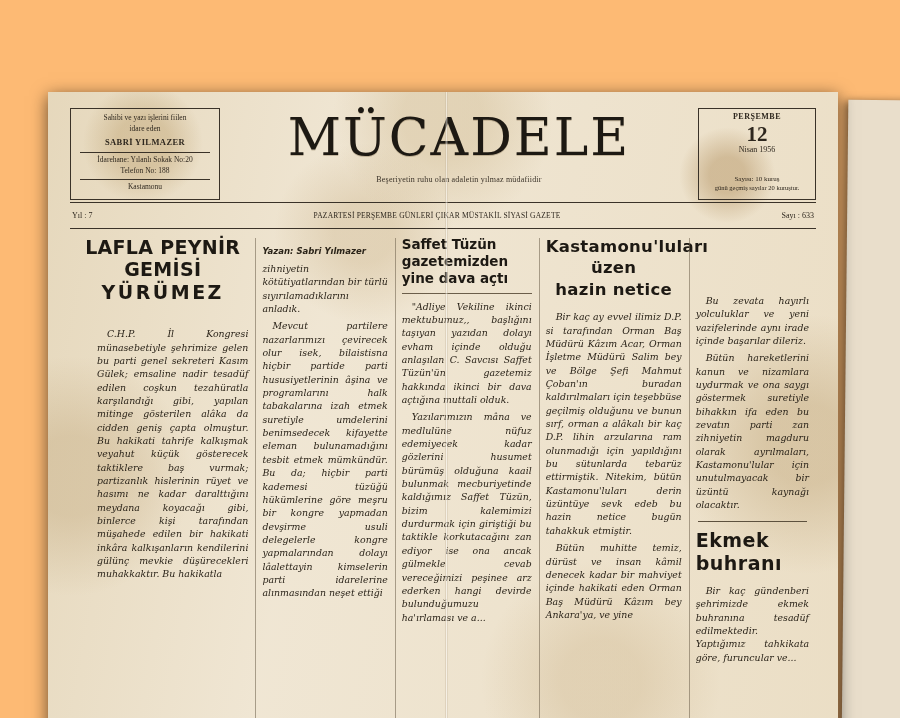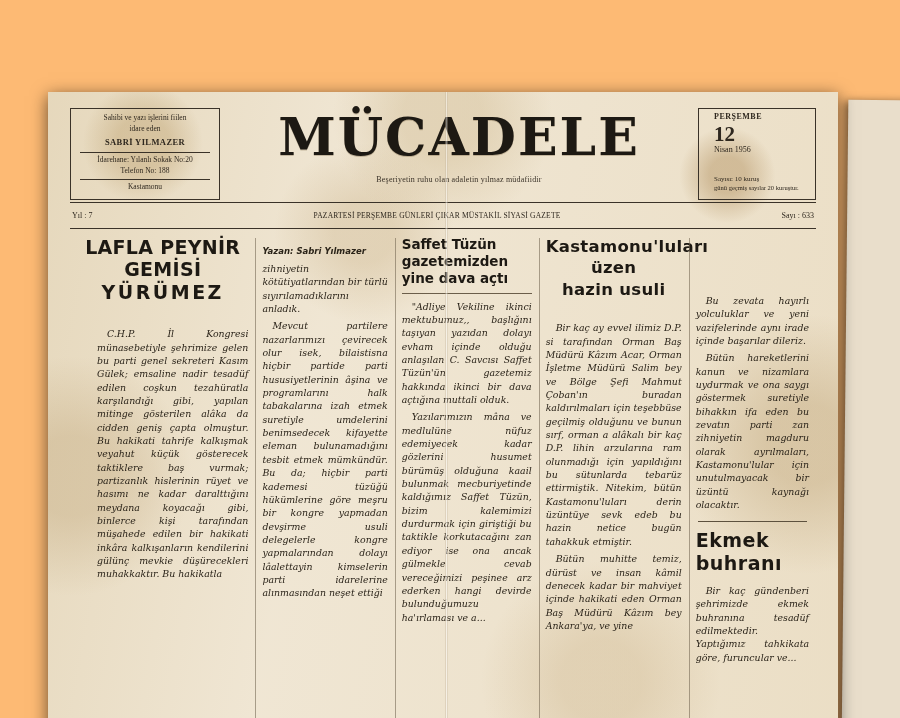--- a/index.html
+++ b/index.html
@@ -87,38 +87,38 @@
     border-top: 1px solid #3a3228;
     margin: 2px 6px;
   }
   .title-wrap {
     flex: 1;
     text-align: center;
     position: relative;
   }
   .paper-title {
     font-family: "DejaVu Serif", serif;
-    font-weight: bold;
+    font-weight: normal;
     font-size: 52px;
     letter-spacing: 2px;
     line-height: .98;
     color: #1d1913;
     margin-top: 4px;
     text-shadow: 0 1px 0 rgba(120,100,70,.35);
   }
   .slogan {
     font-size: 8px;
     color: #3a3228;
     margin-top: 12px;
     letter-spacing: .2px;
   }
   .date-box {
     border: 1.5px solid #3a3228;
     width: 118px;
-    text-align: left;
+    text-align: center;
     font-size: 7.5px;
     line-height: 1.35;
     color: #2e271e;
     padding: 3px 15px;
   }
   .date-box .dow { font-weight: bold; font-size: 8px; letter-spacing: .5px; }
   .date-box .day { font-size: 21px; font-weight: bold; line-height: 1.05; }
   .date-box .ym { font-size: 8px; }
   .date-box .price { font-size: 7px; margin-top: 19px; }
   .date-box .old { font-size: 6.5px; }
@@ -300,23 +300,23 @@
           <div class="hr-thin"></div>
           <div class="body">
             <p>"Adliye Vekiline ikinci mektubumuz,, başlığını taşıyan yazıdan dolayı evham içinde olduğu anlaşılan C. Savcısı Saffet Tüzün'ün gazetemiz hakkında ikinci bir dava açtığına muttali olduk.</p>
             <p>Yazılarımızın mâna ve medlulüne nüfuz edemiyecek kadar gözlerini husumet bürümüş olduğuna kaail bulunmak mecburiyetinde kaldığımız Saffet Tüzün, bizim kalemimizi durdurmak için giriştiği bu taktikle korkutacağını zan ediyor ise ona ancak gülmekle cevab vereceğimizi peşinee arz ederken hangi devirde bulunduğumuzu ha'ırlaması ve a...</p>
           </div>
         </div>
 
         <div class="col c4">
           <div class="hl-kast">
             <div>Kastamonu'luları üzen</div>
-            <div>hazin usuli</div>
-          </div>
-          <div class="body" style="margin-top:21px;">
+            <div>hazin netice</div>
+          </div>
+          <div class="body" style="margin-top:10px;">
             <p>Bir kaç ay evvel ilimiz D.P. si tarafından Orman Baş Müdürü Kâzım Acar, Orman İşletme Müdürü Salim bey ve Bölge Şefi Mahmut Çoban'ın buradan kaldırılmaları için teşebbüse geçilmiş olduğunu ve bunun sırf, orman a alâkalı bir kaç D.P. lihin arzularına ram olunmadığı için yapıldığını bu sütunlarda tebarüz ettirmiştik. Nitekim, bütün Kastamonu'luları derin üzüntüye sevk edeb bu hazin netice bugün tahakkuk etmiştir.</p>
             <p>Bütün muhitte temiz, dürüst ve insan kâmil denecek kadar bir mahviyet içinde hakikati eden Orman Baş Müdürü Kâzım bey Ankara'ya, ve yine</p>
           </div>
         </div>
 
         <div class="col c5">
           <div class="body" style="margin-top:58px;">
             <p>Bu zevata hayırlı yolculuklar ve yeni vazifelerinde aynı irade içinde başarılar dileriz.</p>
             <p>Bütün hareketlerini kanun ve nizamlara uydurmak ve ona saygı göstermek suretiyle bihakkın ifa eden bu zevatın parti zan zihniyetin magduru olarak ayrılmaları, Kastamonu'lular için unutulmayacak bir üzüntü kaynağı olacaktır.</p>
           </div>

